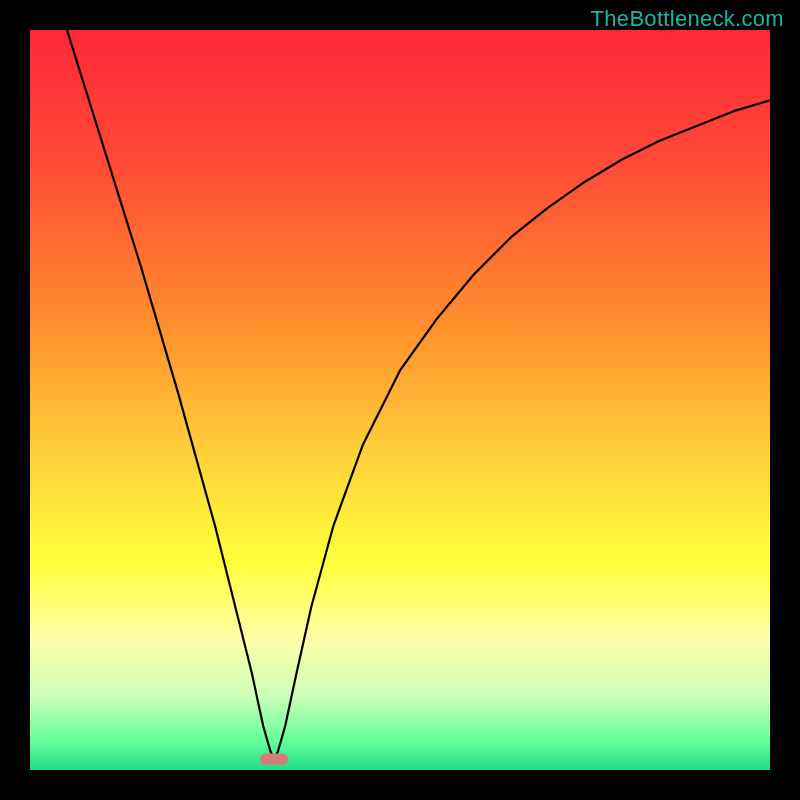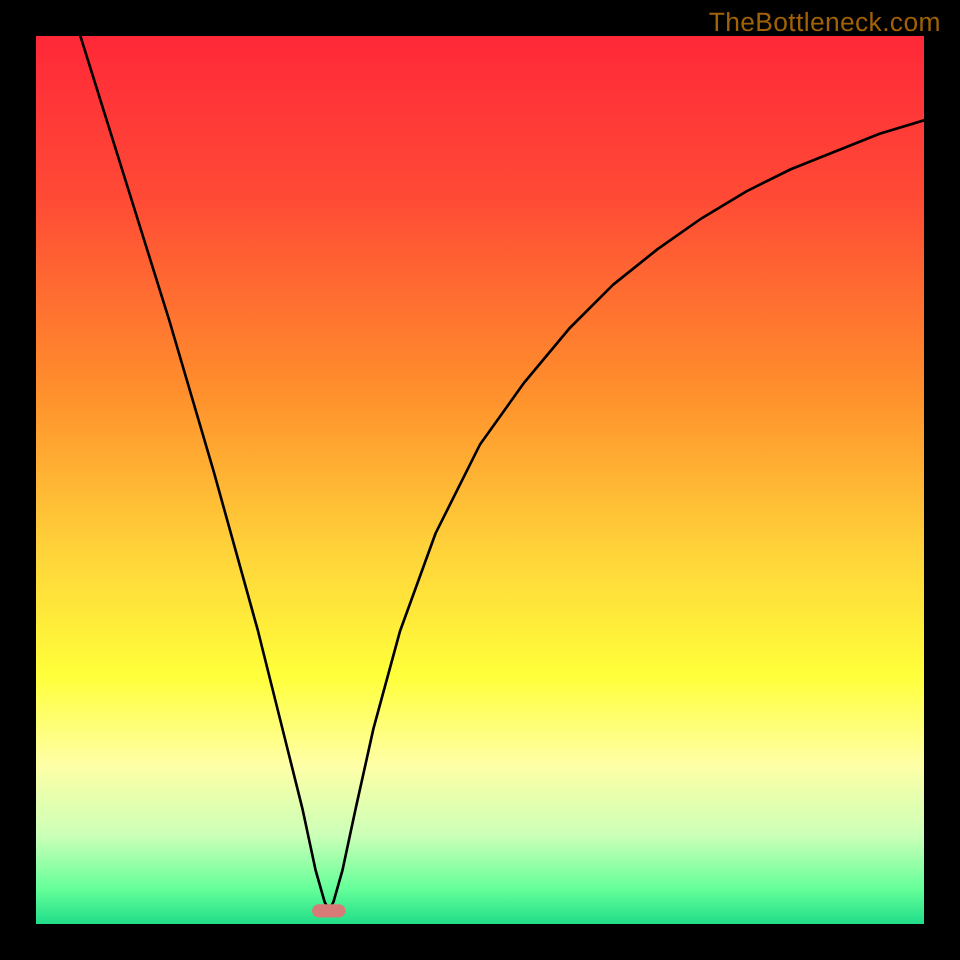--- a/index.html
+++ b/index.html
@@ -36,21 +36,21 @@
     position: absolute;
     left: 0;
     top: 0;
     width: 740px;
     height: 740px;
   }
   .watermark {
     position: absolute;
     top: 6px;
     right: 16px;
-    color: #a16207;
+    color: #14b8a6;
     font-size: 22px;
     letter-spacing: 0.3px;
     font-weight: 500;
     user-select: none;
   }
   .minimum-mark {
     position: absolute;
     width: 28px;
     height: 11px;
     background: #d87a78;

